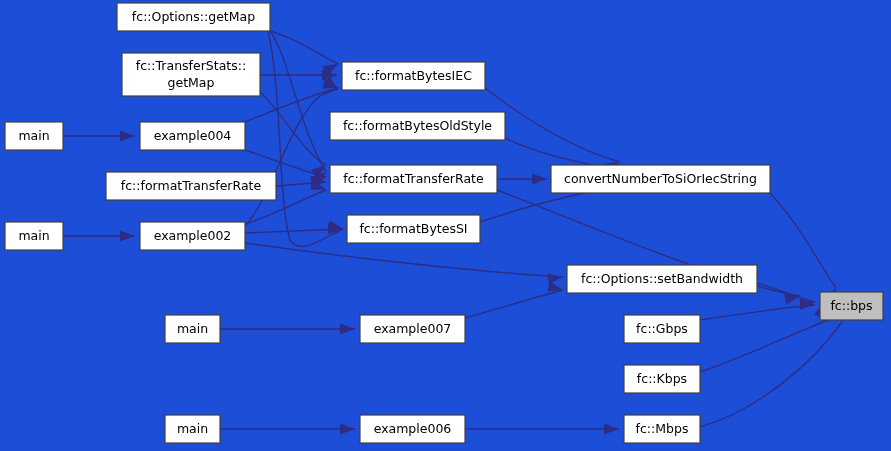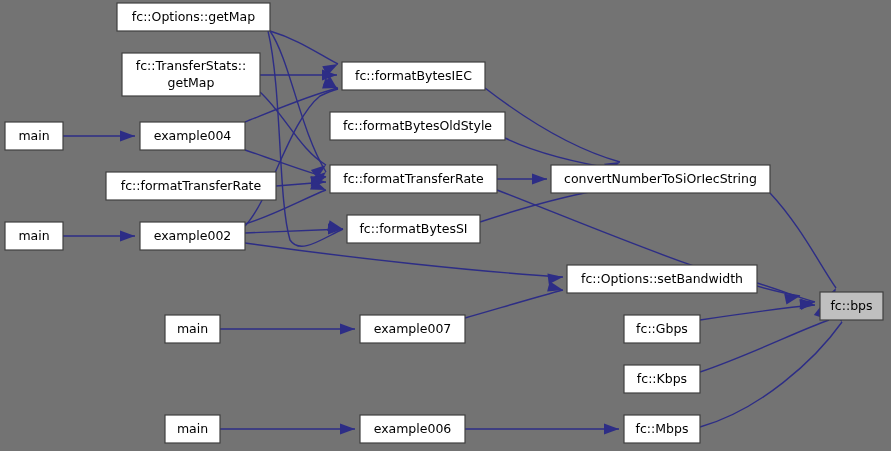--- a/index.html
+++ b/index.html
@@ -1,17 +1,17 @@
 <!DOCTYPE html>
 <html><head>
 <meta charset="utf-8">
 <style>
   html,body{margin:0;padding:0;background:#ffffff;}
   body{font-family:"DejaVu Sans","Liberation Sans",sans-serif;}
-  #graph-root{position:relative;width:891px;height:451px;background:#737373;overflow:hidden;}
+  #graph-root{position:relative;width:891px;height:451px;background:#1d4ed8;overflow:hidden;}
   svg#callgraph{position:absolute;left:0;top:0;width:891px;height:451px;}
   .node-rect{fill:#ffffff;stroke:#404040;stroke-width:1.2px;}
   .node-rect.highlight{fill:#bfbfbf;stroke:#404040;stroke-width:1.2px;}
   .node-label{font-family:"DejaVu Sans","Liberation Sans",sans-serif;font-size:12.5px;fill:#000000;text-anchor:middle;dominant-baseline:middle;}
   .edge-path{fill:none;stroke:#2d2d86;stroke-width:1.4px;}
   .edge-head{fill:#2d2d86;stroke:none;}
 </style>
 </head>
 <body>
 

